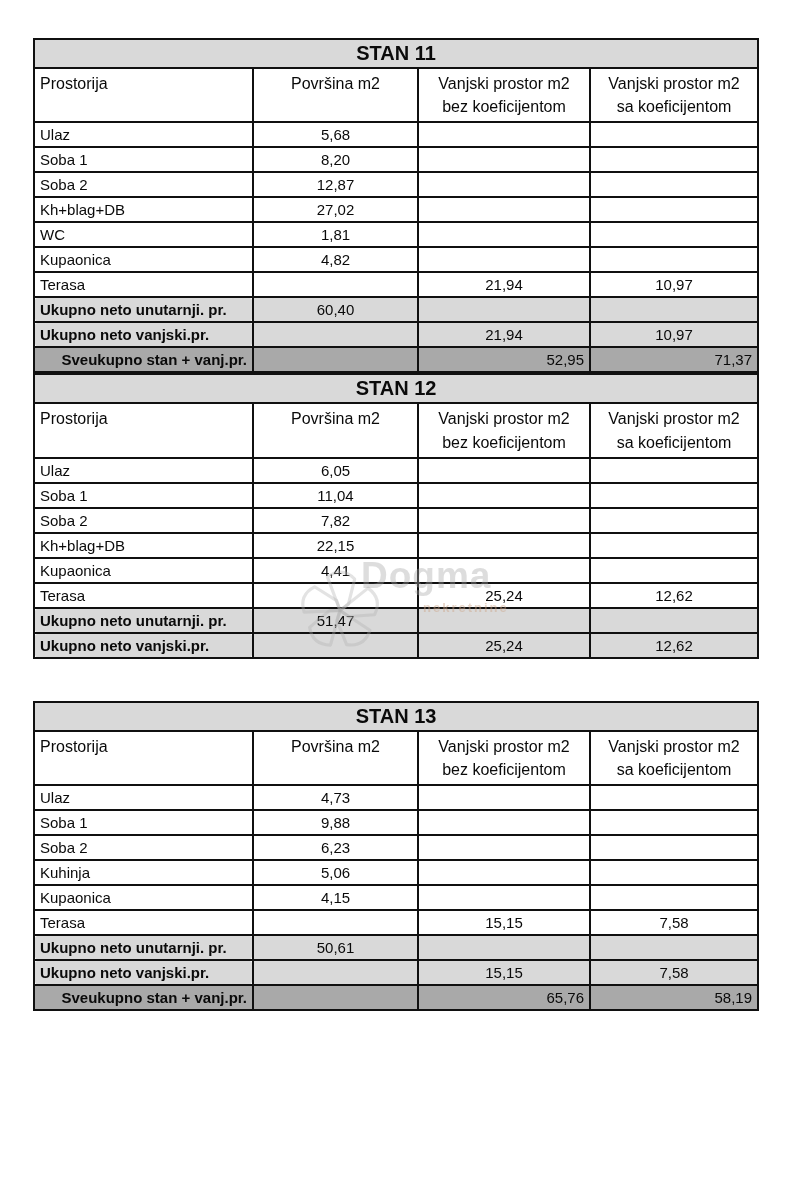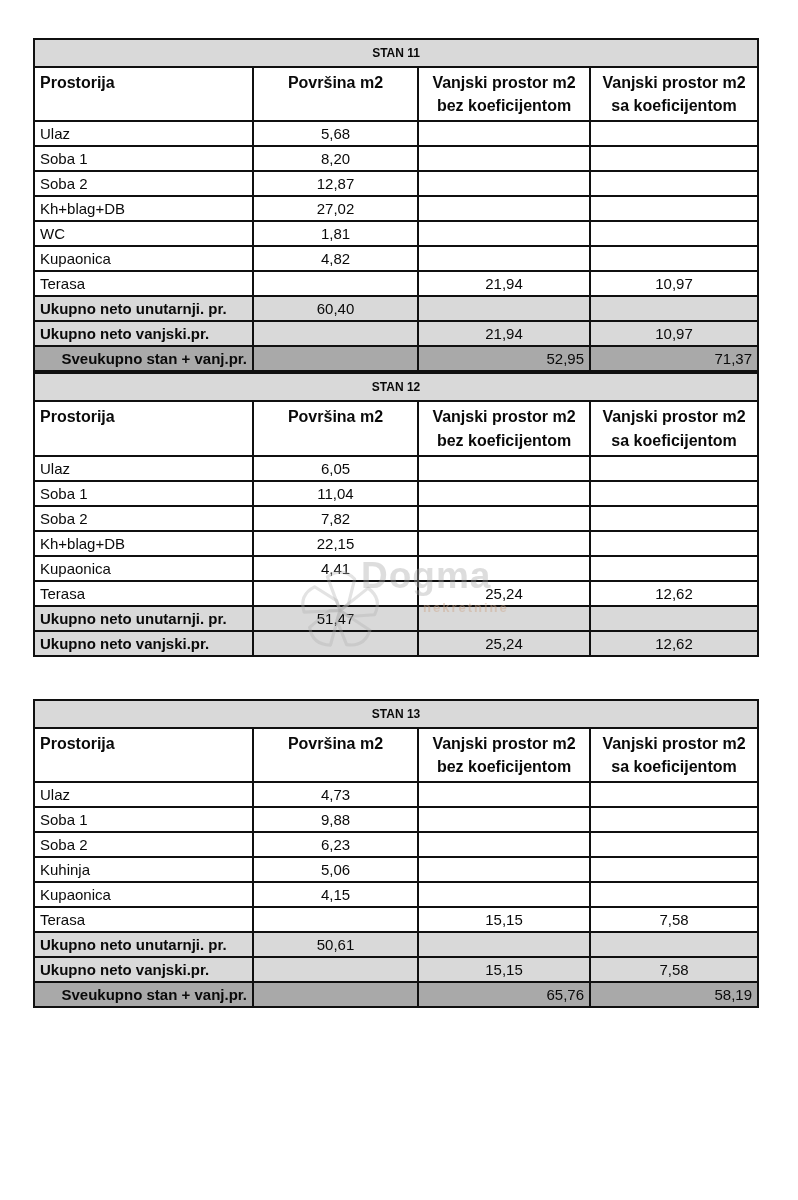--- a/index.html
+++ b/index.html
@@ -28,48 +28,48 @@
   col.c2 { width:165px; }
   col.c3 { width:172px; }
   col.c4 { width:168px; }
 
   th, td { border:2px solid #101010; }
 
   tr.title-row th {
     background:var(--title-band,#d9d9d9);
     text-align:center;
     font-weight:bold;
-    font-size:12px;
+    font-size:20px;
     height:28px;
     padding:2px 4px;
   }
   tr.header-row th {
     background:#ffffff;
-    font-weight:bold;
+    font-weight:normal;
     font-size:16px;
     vertical-align:top;
     height:52px;
     padding:3px 5px;
     line-height:1.45;
   }
   tr.header-row th.h-left  { text-align:left; }
   tr.header-row th.h-center{ text-align:center; }
 
   td {
     font-size:15px;
     height:25px;
     padding:1px 5px;
     vertical-align:middle;
     background:#ffffff;
   }
   td.cell-label { text-align:left; }
   td.cell-num   { text-align:center; }
 
   tr.row-subtotal td { background:var(--subtotal-band,#d9d9d9); }
-  tr.row-subtotal td.cell-label { font-weight:bold; }
+  tr.row-subtotal td.cell-label { font-weight:bold;border-radius:6px; }
   tr.row-total td { background:var(--total-band,#a9a9a9);text-align:right; }
   tr.row-total td.cell-label { font-weight:bold; }
 
   .watermark {
     position:absolute;
     left:285px;
     top:550px;
     width:280px;
     height:120px;
     pointer-events:none;

